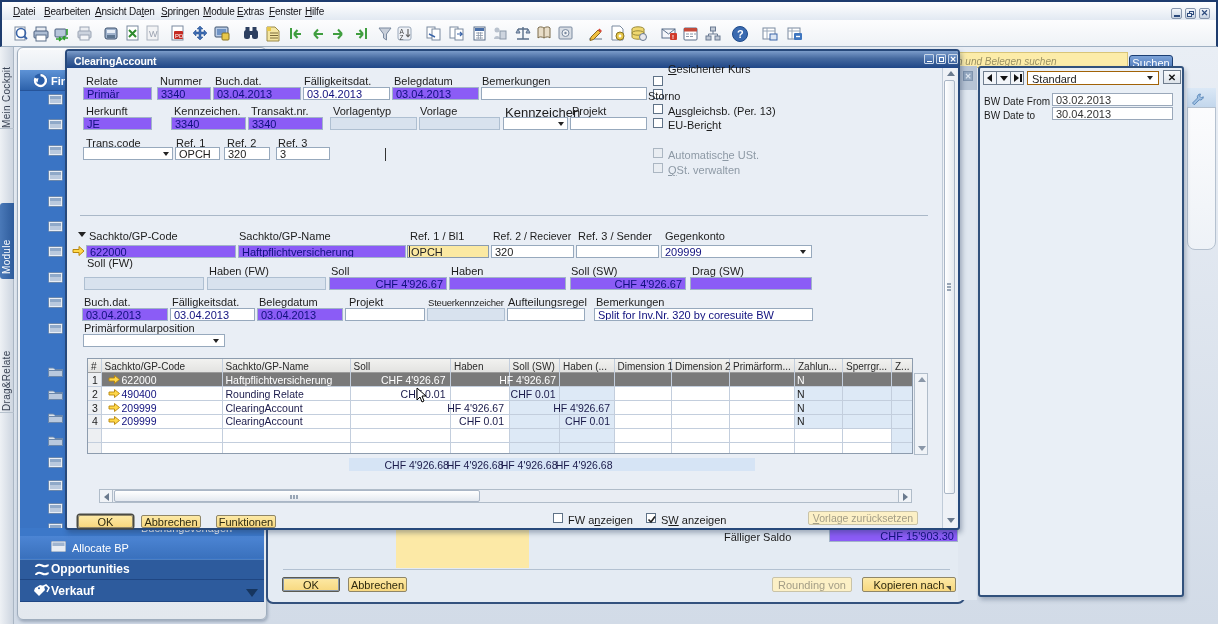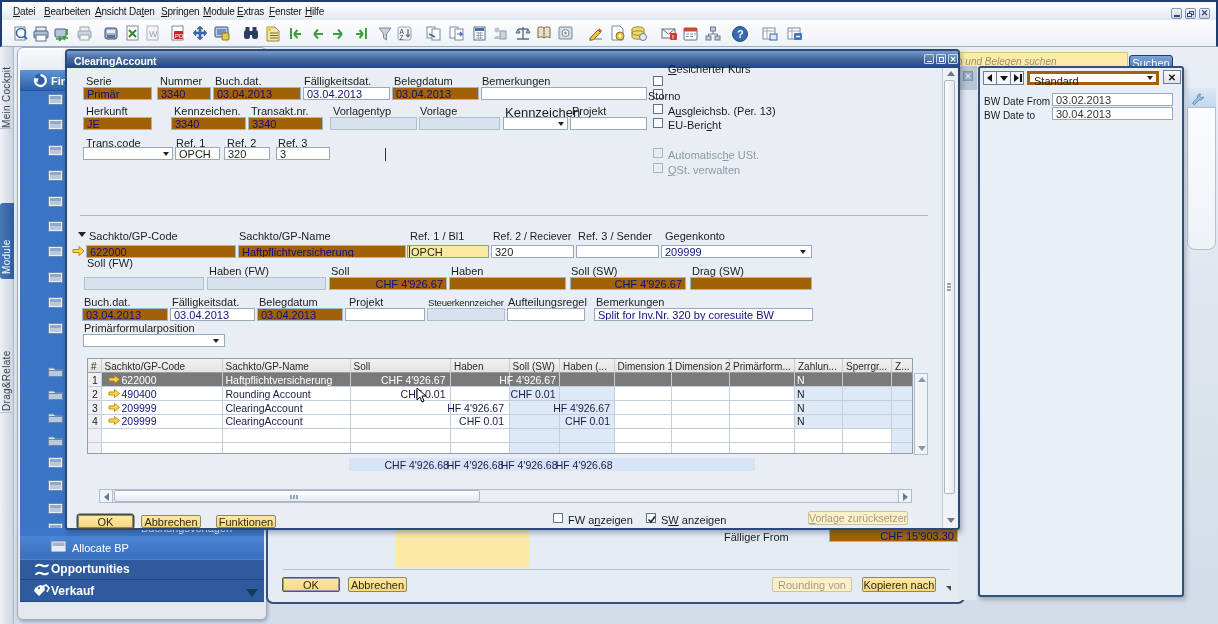--- a/index.html
+++ b/index.html
@@ -1,18 +1,18 @@
 <!DOCTYPE html>
 <html><head><meta charset="utf-8"><style>
 *{margin:0;padding:0;box-sizing:border-box}
 html,body{width:1218px;height:624px;overflow:hidden}
 body{font-family:"Liberation Sans",sans-serif;font-size:11px;color:#1c1c1c;background:#e7edf4;position:relative}
 .a{position:absolute}
 .lbl{position:absolute;font-size:11px;color:#1c1c1c;white-space:nowrap}
-.fld{position:absolute;border:1px solid #a2b4c8;background:#a16207;font-size:11px;color:#10107e;white-space:nowrap;padding-left:3px;overflow:hidden}
+.fld{position:absolute;border:1px solid #a2b4c8;background:#8b5cf6;font-size:11px;color:#10107e;white-space:nowrap;padding-left:3px;overflow:hidden}
 .fld.w{background:#fff;border-color:#97a9bd}
 .fld.d2{background:#d8e2ee;border-color:#aebfd1}
 .fld.foc{background:#fbe9a2;border-color:#8a9cb0}
 .rt{text-align:right;padding-right:3px;padding-left:0}
 .cb{position:absolute;width:10px;height:10px;border:1px solid #5f7287;background:#fff}
 .cb.dis{border-color:#abb6c2;background:#e9edf2}
 .btn{position:absolute;background:linear-gradient(#fde9a5,#f7d87f);border:1px solid #8f8668;font-size:11px;color:#2e2a10;text-align:center;border-radius:2px}
 .btn.dis{background:#fcf0c6;border-color:#c9c3a8;color:#a39d86}
 .tri-d{position:absolute;width:0;height:0;border-left:3.5px solid transparent;border-right:3.5px solid transparent;border-top:4px solid #222}
 .mi{position:absolute;font-size:10px;color:#15151a;letter-spacing:-0.2px}
@@ -348,26 +348,26 @@
   <div class="witem" style="left:31px;top:513.5px;font-weight:bold;font-size:12px">Verkauf</div>
 
   <div class="a" style="left:226px;top:519px;width:0;height:0;border-left:6px solid transparent;border-right:6px solid transparent;border-top:8px solid #16355f"></div>
 </div>
 </div>
 
 <div id="apwin">
 <div class="a" style="left:266px;top:52px;width:699px;height:552px;background:#e4ebf3;border:2px solid #33517d;border-radius:4px 4px 7px 7px"></div>
 <div class="a" style="left:283px;top:569px;width:667px;height:1px;background:#b3c1d1"></div>
 <div class="a" style="left:396px;top:529px;width:133px;height:39px;background:#fce9a6"></div>
-<div class="lbl" style="left:724px;top:531px">Fälliger From</div>
+<div class="lbl" style="left:724px;top:531px">Fälliger Saldo</div>
 <div class="fld rt" style="left:829px;top:529px;width:129px;height:13px">CHF 15'903.30</div>
 <div class="btn" style="left:282px;top:577px;width:58px;height:15px;line-height:14px;border-color:#5a5a52;box-shadow:0 0 0 1px #8a99ac inset">OK</div>
 <div class="btn" style="left:348px;top:577px;width:59px;height:15px;line-height:14px">Abbrechen</div>
 <div class="btn dis" style="left:772px;top:577px;width:80px;height:15px;line-height:14px">Rounding von</div>
-<div class="btn" style="left:862px;top:577px;width:74px;height:15px;line-height:14px">Kopieren nach</div>
+<div class="btn" style="left:862px;top:577px;width:94px;height:15px;line-height:14px">Kopieren nach</div>
 <div class="a" style="left:946px;top:586px;width:0;height:0;border-left:5px solid transparent;border-top:5px solid #4a4a3a"></div>
 </div>
 
 <div id="rightside">
 
 <div class="a" style="left:952px;top:52px;width:176px;height:16px;background:#fceca9;border:1px solid #d8c579"></div>
 <div class="a" style="left:957px;top:56px;font-size:10px;font-style:italic;color:#9a9162;white-space:nowrap">n und Belegen suchen</div>
 <div class="a" style="left:1129px;top:55px;width:44px;height:22px;background:linear-gradient(#7da3d8,#2f5fa7);border:1px solid #1c3f74;border-radius:3px;color:#fff;font-size:11px;text-align:center;line-height:15px">Suchen</div>
 
 <div class="a" style="left:958px;top:66px;width:19px;height:534px;background:#e0e7f0"></div>
@@ -381,21 +381,21 @@
     </svg>
 
 <div class="a" style="left:978px;top:66px;width:206px;height:531px;background:#e9eff6;border:2px solid #31517c;border-radius:3px;box-shadow:2px 3px 4px rgba(40,60,90,.3)"></div>
 <div class="a" style="left:983px;top:71px;width:41px;height:14px;background:#f2f5f9;border:1px solid #6f7d8e"></div>
 <div class="a" style="left:996px;top:71px;width:1px;height:14px;background:#6f7d8e"></div>
 <div class="a" style="left:1010px;top:71px;width:1px;height:14px;background:#6f7d8e"></div>
 <div class="a" style="left:987px;top:74px;width:0;height:0;border-top:4px solid transparent;border-bottom:4px solid transparent;border-right:5px solid #111"></div>
 <div class="a" style="left:1000px;top:76px;width:0;height:0;border-left:4px solid transparent;border-right:4px solid transparent;border-top:5px solid #111"></div>
 <div class="a" style="left:1014px;top:74px;width:0;height:0;border-top:4px solid transparent;border-bottom:4px solid transparent;border-left:5px solid #111"></div>
     <div class="a" style="left:1020px;top:74px;width:1.5px;height:8px;background:#111"></div>
-<div class="a" style="left:1027px;top:71px;width:132px;height:14px;background:#fff;border:3px solid #a16207;font-size:11px;padding:1px 0 0 4px;color:#222">Standard</div>
+<div class="a" style="left:1027px;top:71px;width:132px;height:14px;background:#fff;border:1px solid #a16207;font-size:11px;padding:1px 0 0 4px;color:#222">Standard</div>
 <div class="tri-d" style="left:1147px;top:76px"></div>
 <div class="a" style="left:1163px;top:70px;width:18px;height:14px;background:linear-gradient(#f8fafc,#dde3ea);border:1px solid #6f7d8e;color:#111;font-weight:bold;font-size:10px;text-align:center;line-height:13px">✕</div>
 <div class="lbl" style="left:984px;top:96px;font-size:10px">BW Date From</div>
 <div class="a" style="left:1052px;top:93px;width:121px;height:13px;background:#fff;border:1px solid #9aa8ba;font-size:11px;padding-left:3px;color:#333">03.02.2013</div>
 <div class="lbl" style="left:984px;top:110px;font-size:10px">BW Date to</div>
 <div class="a" style="left:1052px;top:107px;width:121px;height:13px;background:#fff;border:1px solid #9aa8ba;font-size:11px;padding-left:3px;color:#333">30.04.2013</div>
 </div>
 
 <div id="dialog">
 
@@ -404,21 +404,21 @@
 <div class="a" style="left:67px;top:51px;width:891px;height:17px;background:linear-gradient(#7b9cca,#45699f 45%,#1f4687);border-radius:2px 2px 0 0"></div>
 <div class="a" style="left:74px;top:55px;color:#fff;font-weight:bold;font-size:10.5px;letter-spacing:-0.1px">ClearingAccount</div>
 <div class="a" style="left:924px;top:54px;width:10px;height:10px;background:linear-gradient(#6d93c8,#3a619d);border:1px solid #c8d6e8;border-radius:1px">
       <div class="a" style="left:1.5px;top:5.5px;width:5px;height:1.5px;background:#fff"></div>
     </div>
 <div class="a" style="left:936px;top:54px;width:10px;height:10px;background:linear-gradient(#6d93c8,#3a619d);border:1px solid #c8d6e8;border-radius:1px">
       <div class="a" style="left:1.5px;top:1.5px;width:5px;height:5px;border:1px solid #fff"></div>
     </div>
 <div class="a" style="left:948px;top:54px;width:10px;height:10px;background:linear-gradient(#6d93c8,#3a619d);border:1px solid #c8d6e8;border-radius:1px;color:#fff;font-size:8px;font-weight:bold;text-align:center;line-height:9px">✕</div>
 
-<div class="lbl" style="left:86px;top:75px">Serie</div>
+<div class="lbl" style="left:86px;top:75px">Relate</div>
 <div class="lbl" style="left:160px;top:75px">Nummer</div>
 <div class="lbl" style="left:215px;top:75px">Buch.dat.</div>
 <div class="lbl" style="left:304px;top:75px">Fälligkeitsdat.</div>
 <div class="lbl" style="left:394px;top:75px">Belegdatum</div>
 <div class="lbl" style="left:482px;top:75px">Bemerkungen</div>
 <div class="fld" style="left:83px;top:87px;width:69px;height:13px">Primär</div>
 <div class="fld" style="left:157px;top:87px;width:54px;height:13px">3340</div>
 <div class="fld" style="left:213px;top:87px;width:88px;height:13px">03.04.2013</div>
 <div class="fld w" style="left:303px;top:87px;width:87px;height:13px">03.04.2013</div>
 <div class="fld" style="left:392px;top:87px;width:87px;height:13px">03.04.2013</div>
@@ -562,21 +562,21 @@
 <div class="a" style="left:33.5px;top:15.5px;font-size:10.5px;color:#fff;white-space:nowrap">622000</div>
 <div class="a" style="left:137.5px;top:15.5px;font-size:10.5px;color:#fff;white-space:nowrap">Haftpflichtversicherung</div>
 <div class="a" style="right:466.0px;top:15.5px;font-size:10.5px;color:#fff;white-space:nowrap">CHF 4'926.67</div>
 <div class="a" style="right:355.5px;top:15.5px;font-size:10.5px;color:#fff;white-space:nowrap">HF 4'926.67</div>
 <div class="a" style="left:709px;top:15.5px;font-size:10.5px;color:#fff;white-space:nowrap">N</div>
 <div class="a" style="left:4px;top:29.3px;font-size:10.5px;color:#222;white-space:nowrap">2</div>
 <svg class="a" style="left:19.5px;top:30.3px" width="13" height="9">
           <path d="M1 3 h5.5 v-2.5 l5 4 -5 4 v-2.5 h-5.5 z" fill="#ffd84a" stroke="#b8860b" stroke-width="0.9"></path>
         </svg>
 <div class="a" style="left:33.5px;top:29.3px;font-size:10.5px;color:#10107e;white-space:nowrap">490400</div>
-<div class="a" style="left:137.5px;top:29.3px;font-size:10.5px;color:#1a1a4a;white-space:nowrap">Rounding Account</div>
+<div class="a" style="left:137.5px;top:29.3px;font-size:10.5px;color:#1a1a4a;white-space:nowrap">Rounding Relate</div>
 <div class="a" style="right:466.0px;top:29.3px;font-size:10.5px;color:#1a1a4a;white-space:nowrap">CHF 0.01</div>
 <div class="a" style="right:356.0px;top:29.3px;font-size:10.5px;color:#1a1a4a;white-space:nowrap">CHF 0.01</div>
 <div class="a" style="left:709px;top:29.3px;font-size:10.5px;color:#222;white-space:nowrap">N</div>
 <div class="a" style="left:4px;top:43.1px;font-size:10.5px;color:#222;white-space:nowrap">3</div>
 <svg class="a" style="left:19.5px;top:44.1px" width="13" height="9">
           <path d="M1 3 h5.5 v-2.5 l5 4 -5 4 v-2.5 h-5.5 z" fill="#ffd84a" stroke="#b8860b" stroke-width="0.9"></path>
         </svg>
 <div class="a" style="left:33.5px;top:43.1px;font-size:10.5px;color:#10107e;white-space:nowrap">209999</div>
 <div class="a" style="left:137.5px;top:43.1px;font-size:10.5px;color:#1a1a4a;white-space:nowrap">ClearingAccount</div>
 <div class="a" style="right:407.5px;top:43.1px;font-size:10.5px;color:#1a1a4a;white-space:nowrap">HF 4'926.67</div>
@@ -619,20 +619,20 @@
 
 <div class="btn" style="left:78px;top:515px;width:55px;height:13px;line-height:12px;box-shadow:0 0 0 1.5px #4a4a42;border-color:#8f8668">OK</div>
 <div class="btn" style="left:141px;top:515px;width:60px;height:13px;line-height:12px">Abbrechen</div>
 <div class="btn" style="left:216px;top:515px;width:60px;height:13px;line-height:12px">Funktionen</div>
 <div class="cb" style="left:553px;top:513px"></div>
     <div class="lbl" style="left:568px;top:514px">FW a<u>n</u>zeigen</div>
 <div class="cb" style="left:646px;top:513px"><svg width="9" height="9">
         <path d="M1.5 4.5 l2.5 2.5 4-5.5" stroke="#222" stroke-width="1.6" fill="none"></path>
       </svg></div>
     <div class="lbl" style="left:661px;top:514px">S<u>W</u> anzeigen</div>
-<div class="btn dis" style="left:808px;top:511px;width:100px;height:14px;line-height:13px;font-size:10.5px;white-space:nowrap;overflow:hidden"><u>V</u>orlage zurücksetzen</div>
+<div class="btn dis" style="left:808px;top:511px;width:110px;height:14px;line-height:13px;font-size:10.5px;white-space:nowrap;overflow:hidden"><u>V</u>orlage zurücksetzen</div>
 </div>
 
 <div id="cursors">
 <svg class="a" style="left:414px;top:387px" width="18" height="18">
       <path d="M3 1 v12 l3-3 2 5 2-1 -2-5 4 0 z" fill="#fff" stroke="#000" stroke-width="1"></path>
     </svg>
 </div>
 
 </body></html>

